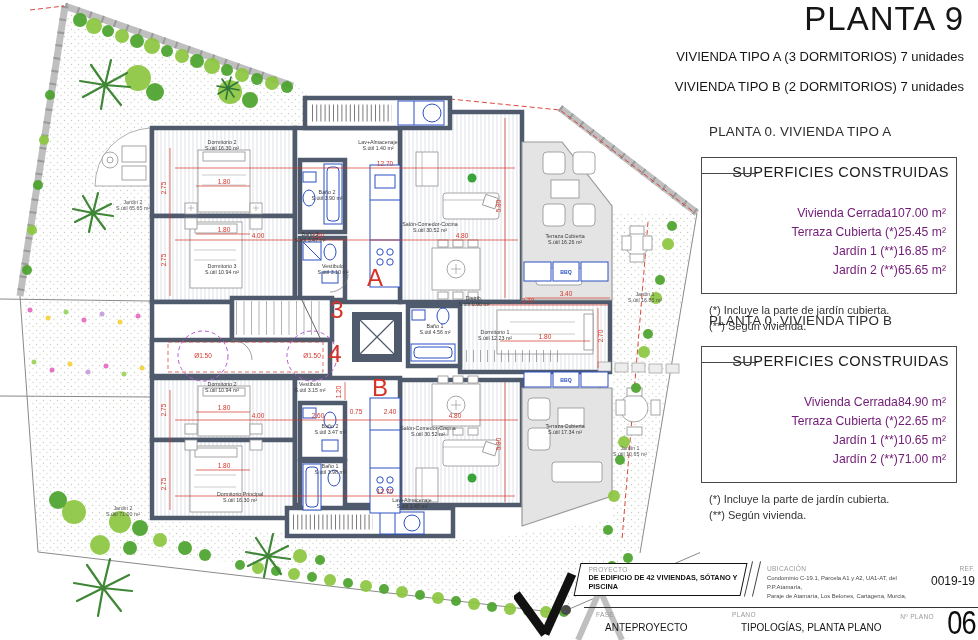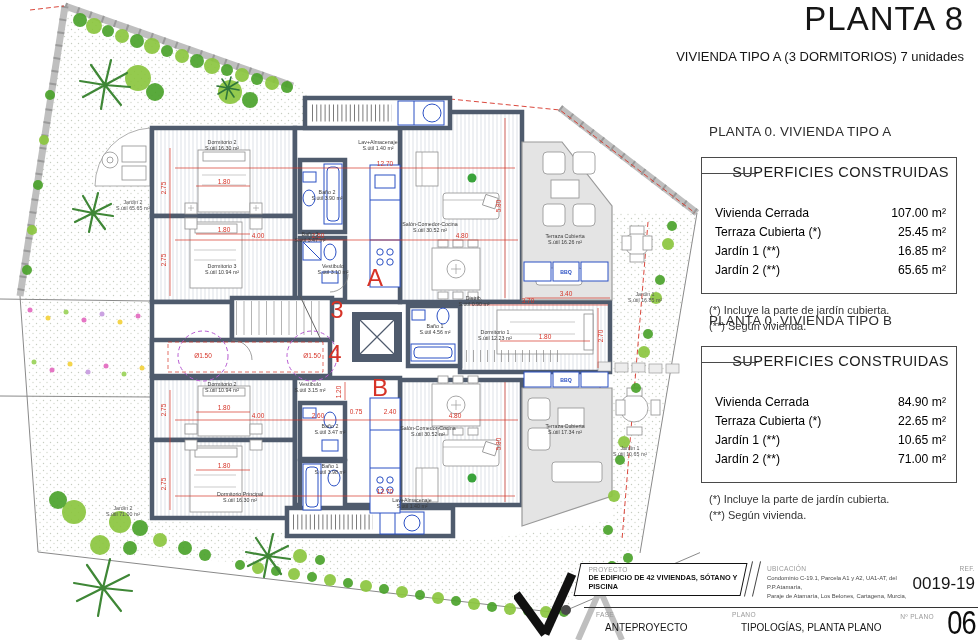--- a/index.html
+++ b/index.html
@@ -14,36 +14,36 @@
   
   .panel{position:absolute;left:701px;width:256px}
   #panelA{top:124px}#panelB{top:313px}
   .panel-heading{font-size:13.4px;color:#2d2d2d;padding-left:8px;letter-spacing:.2px}
   .panel-box{border:1.4px solid #4a4a4a;margin-top:18px;padding-bottom:13px;position:relative}
   .panel-title{font-size:14.6px;color:#1d1d1d;letter-spacing:.4px;text-align:right;
                padding-right:7px;margin-top:6px;position:relative}
   .panel-title::before{content:"";position:absolute;left:-1px;top:55%;width:56px;
                border-top:1.3px solid #4a4a4a}
   .panel-rows{margin-top:24px}
-  .prow{display:flex;justify-content:space-between;padding:0 10px 0 13px;
-        color:#000000;font-size:12.2px;line-height:1.55}
+  .prow{display:flex;justify-content:flex-end;padding:0 10px 0 13px;
+        color:#701a75;font-size:12.2px;line-height:1.55}
   .panel-notes{margin-top:9px;font-size:11px;color:#333;padding-left:8px;line-height:1.45}
 
   
   .tblock{position:absolute;left:520px;top:560px;width:458px;height:80px}
   .proj-box{position:absolute;left:57px;top:3px;width:165px;height:31px;
             border:1.5px solid #111;transform:skewX(-12deg);background:#fff}
   .proj-in{transform:skewX(12deg);padding:2px 2px 0 10px}
   .lab{font-size:6.6px;color:#999;letter-spacing:.3px}
   .proj-txt{font-size:7.3px;font-weight:bold;color:#111;line-height:1.25}
   .sl{position:absolute;width:1.3px;height:36px;background:#444;transform:rotate(13deg)}
   .ubi{position:absolute;left:247px;top:5px;width:155px}
   .ubi-t{font-size:5.9px;color:#4a4a4a;line-height:1.55;margin-top:2px}
   .refb{position:absolute;right:3px;top:5px;text-align:right}
-  .ref-v{font-size:17px;color:#161616;margin-top:2px}
+  .ref-v{font-size:12px;color:#161616;margin-top:2px}
   .divider{position:absolute;left:64px;right:0;top:47px;border-top:1.1px solid #333}
   .fase{position:absolute;left:76px;top:51px}
   .fase .v,.plano .v{font-size:10px;color:#161616;margin-top:4px;padding-left:9px}
   .plano{position:absolute;left:212px;top:51px}
   .nplab{position:absolute;right:44px;top:53px}
   .num06{position:absolute;right:2px;top:43px;font-size:34px;color:#0d0d0d;
          transform:scaleX(.8);transform-origin:right top;letter-spacing:-1px}
   .logo{position:absolute;left:-6px;top:12px}
 
   
@@ -489,22 +489,23 @@
     <text x="123" y="510" class="glab">Jardín 2</text>
       <text x="123" y="516" class="glab">S.útil 71.00 m²</text>
     <text x="645" y="296" class="glab">Jardín 1</text>
       <text x="645" y="302" class="glab">S.útil 16.85 m²</text>
     <text x="630" y="450" class="glab">Jardín 1</text>
       <text x="630" y="456" class="glab">S.útil 10.65 m²</text>
   </g>
 </svg>
 
 <div class="main-title">
-  <div class="t1">PLANTA 8</div>
+  <div class="t1">PLANTA 9</div>
   <div class="t2">VIVIENDA TIPO A (3 DORMITORIOS) 7 unidades</div>
+  <div class="t2">VIVIENDA TIPO B (2 DORMITORIOS) 7 unidades</div>
 </div>
 
 <div class="panel" id="panelA">
   <div class="panel-heading">PLANTA 0. VIVIENDA TIPO A</div>
   <div class="panel-box">
     <div class="panel-title">SUPERFICIES CONSTRUIDAS</div>
     <div class="panel-rows">
       <div class="prow">
           <span>Vivienda Cerrada</span>
           <span>107.00 m²</span>

